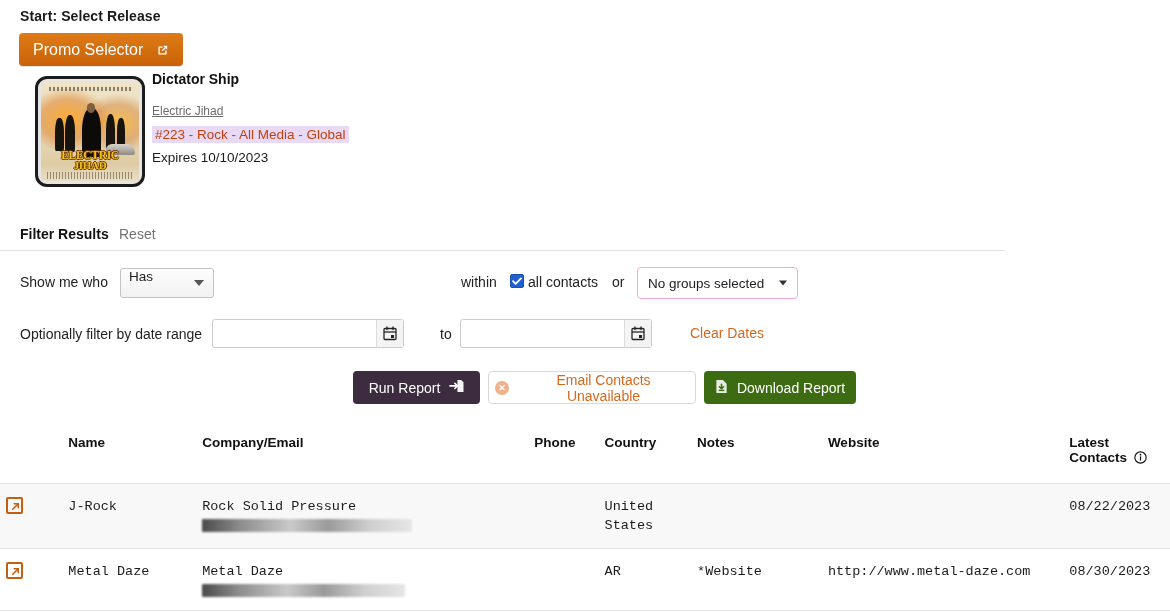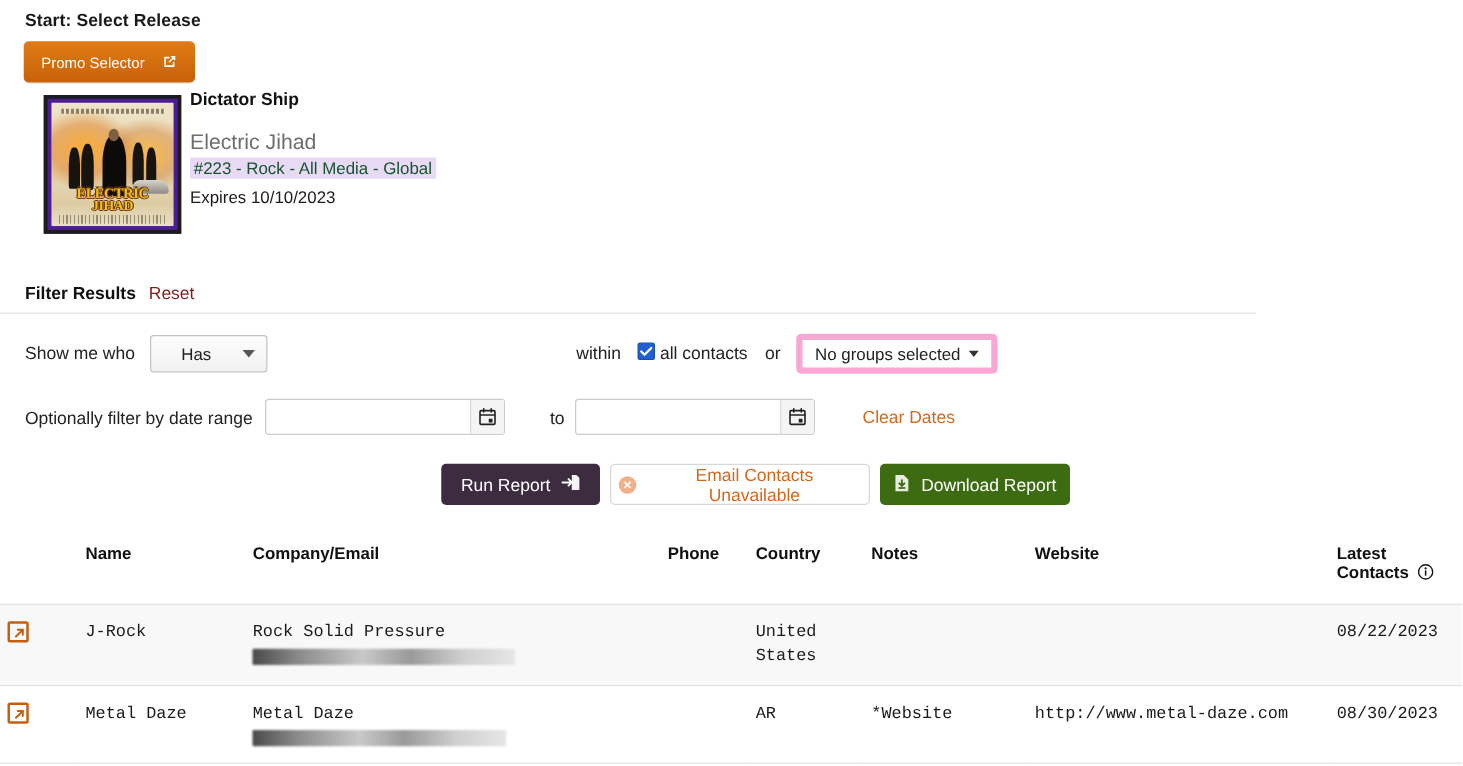--- a/index.html
+++ b/index.html
@@ -18,33 +18,33 @@
     position: absolute; left: 20px; top: 8px;
     font-size: 14px; font-weight: bold; color: #1a1a1a;
     letter-spacing: .1px;
   }
   .promo-btn {
     position: absolute; left: 19px; top: 33px;
     height: 33px; padding: 0 14px;
     display: inline-flex; align-items: center; gap: 13px;
     background: linear-gradient(180deg,#e07b18 0%, #d4700f 45%, #c9620a 100%);
     border: none; border-radius: 4px;
-    color: #ffffff; font-size: 12px;
+    color: #ffffff; font-size: 16px;
     font-family: "Liberation Sans", sans-serif;
     cursor: pointer;
     box-shadow: 0 1px 0 rgba(0,0,0,.12);
   }
   .ext-ico { width: 13px; height: 13px; display: block; }
 
   
   .cover {
     position: absolute; left: 35px; top: 76px;
     width: 110px; height: 111px;
-    border: 3px solid #1c1c1c; border-radius: 0;
-    background: #4c1d95; padding: 3px;
+    border: 3px solid #1c1c1c; border-radius: 12px;
+    background: #e5e5e5; padding: 3px;
     overflow: hidden;
   }
   .cover-art {
     width: 100%; height: 100%;
     display: block; border-radius: 1px;
     background:
       radial-gradient(ellipse 60% 45% at 27% 38%, rgba(255,168,40,.92) 0%, rgba(220,110,10,.45) 45%, rgba(0,0,0,0) 72%),
       radial-gradient(ellipse 52% 40% at 78% 42%, rgba(255,180,50,.85) 0%, rgba(200,95,10,.35) 48%, rgba(0,0,0,0) 75%),
       linear-gradient(180deg, #efe4c8 0%, #e7d9b6 55%, #ddcba4 82%, #e9dfc4 100%);
     position: relative;
@@ -84,56 +84,56 @@
     background: repeating-linear-gradient(90deg,#4a3a27 0 1px, transparent 1px 3px);
     opacity: .5;
   }
 
   .rel-title {
     position: absolute; left: 152px; top: 71px;
     font-size: 14px; font-weight: bold; color: #111111;
   }
   .rel-artist {
     position: absolute; left: 152px; top: 104px;
-    font-size: 17px; color: #6e6e6e;
+    font-size: 12px; color: #6e6e6e; text-decoration: underline;
   }
   .rel-tag {
     position: absolute; left: 152px; top: 126px;
-    font-size: 13.5px; color: #14532d;
+    font-size: 13.5px; color: #c2410c;
     background: #e8d9f5; padding: 1px 3px;
   }
   .rel-expires {
     position: absolute; left: 152px; top: 150px;
     font-size: 13.5px; color: #1b1b1b;
   }
 
   
   .filter-head {
     position: absolute; left: 20px; top: 226px;
     font-size: 14px; font-weight: bold; color: #111111;
   }
   .filter-reset {
     position: absolute; left: 119px; top: 226px;
-    font-size: 14px; color: #7f1d1d; text-decoration: none; cursor: pointer;
+    font-size: 14px; color: #737373; text-decoration: none; cursor: pointer;
   }
   .hr {
     position: absolute; left: 0px; top: 250px;
     width: 1005px; height: 1px; background: #e3e3e3;
   }
 
   .lbl-showme {
     position: absolute; left: 20px; top: 274px;
     font-size: 14px; color: #222222;
   }
   .sel {
     position: absolute; height: 30px;
     background: linear-gradient(180deg,#fdfdfd 0%, #f1f1f1 100%);
     border: 1px solid #c2c2c2; border-radius: 3px;
     font-size: 13.5px; color: #222; cursor: pointer;
-    display: flex; align-items: center; padding: 0 24px;
+    display: flex; align-items: flex-start; padding: 0 8px;
   }
   .sel .caret {
     position: absolute; right: 9px; top: 50%; transform: translateY(-50%);
     width: 0; height: 0;
     border-left: 5px solid transparent; border-right: 5px solid transparent;
     border-top: 6px solid #555;
   }
   #sel-has { left: 120px; top: 268px; width: 94px; }
   #sel-action { left: 231px; top: 268px; width: 220px; }
 
@@ -142,21 +142,21 @@
     position: absolute; left: 510px; top: 274px;
     width: 14px; height: 14px; border-radius: 2px;
     background: #1f5fd0; border: 1px solid #1a50b0;
     cursor: pointer;
   }
   .cb svg { display:block; }
   .lbl-allcontacts { position: absolute; left: 528px; top: 274px; font-size: 14px; }
   .lbl-or { position: absolute; left: 612px; top: 274px; font-size: 14px; }
   #grp-btn {
     position: absolute; left: 637px; top: 267px; width: 161px; height: 32px;
-    background: #ffffff; border: 5px solid #f9a8d4; border-radius: 4px;
+    background: #ffffff; border: 1px solid #f9a8d4; border-radius: 4px;
     font-size: 13.5px; color: #222; display:flex; align-items:center;
     padding: 0 10px; cursor:pointer;
   }
   #grp-btn .dcaret {
     position: absolute; right: 10px; top: 50%; transform: translateY(-50%);
     width: 0; height: 0;
     border-left: 4px solid transparent; border-right: 4px solid transparent;
     border-top: 5px solid #333;
   }
 

